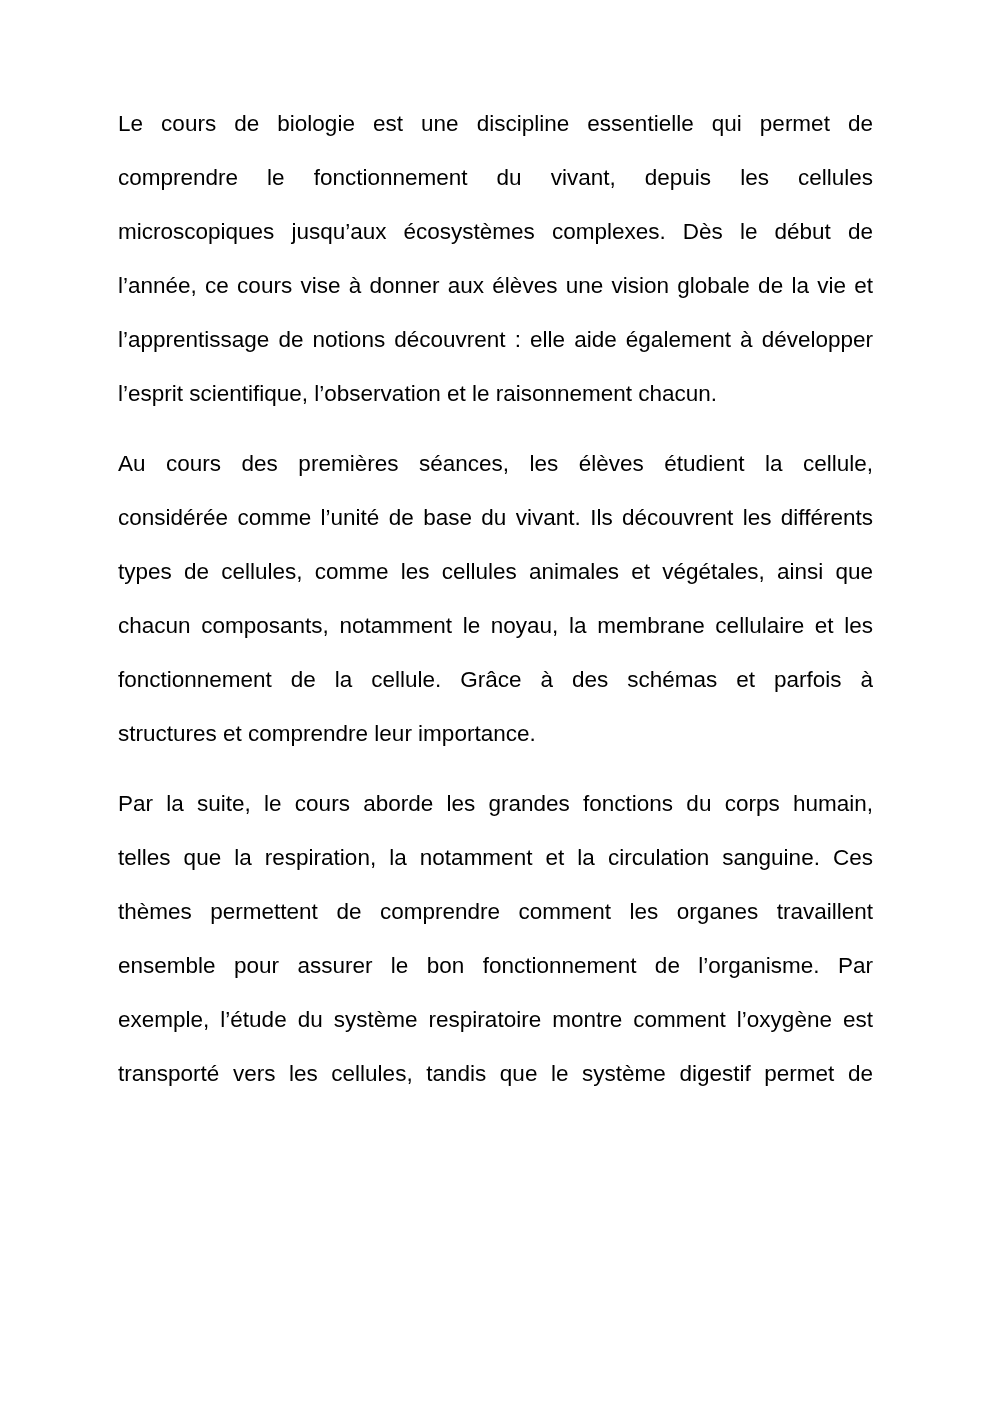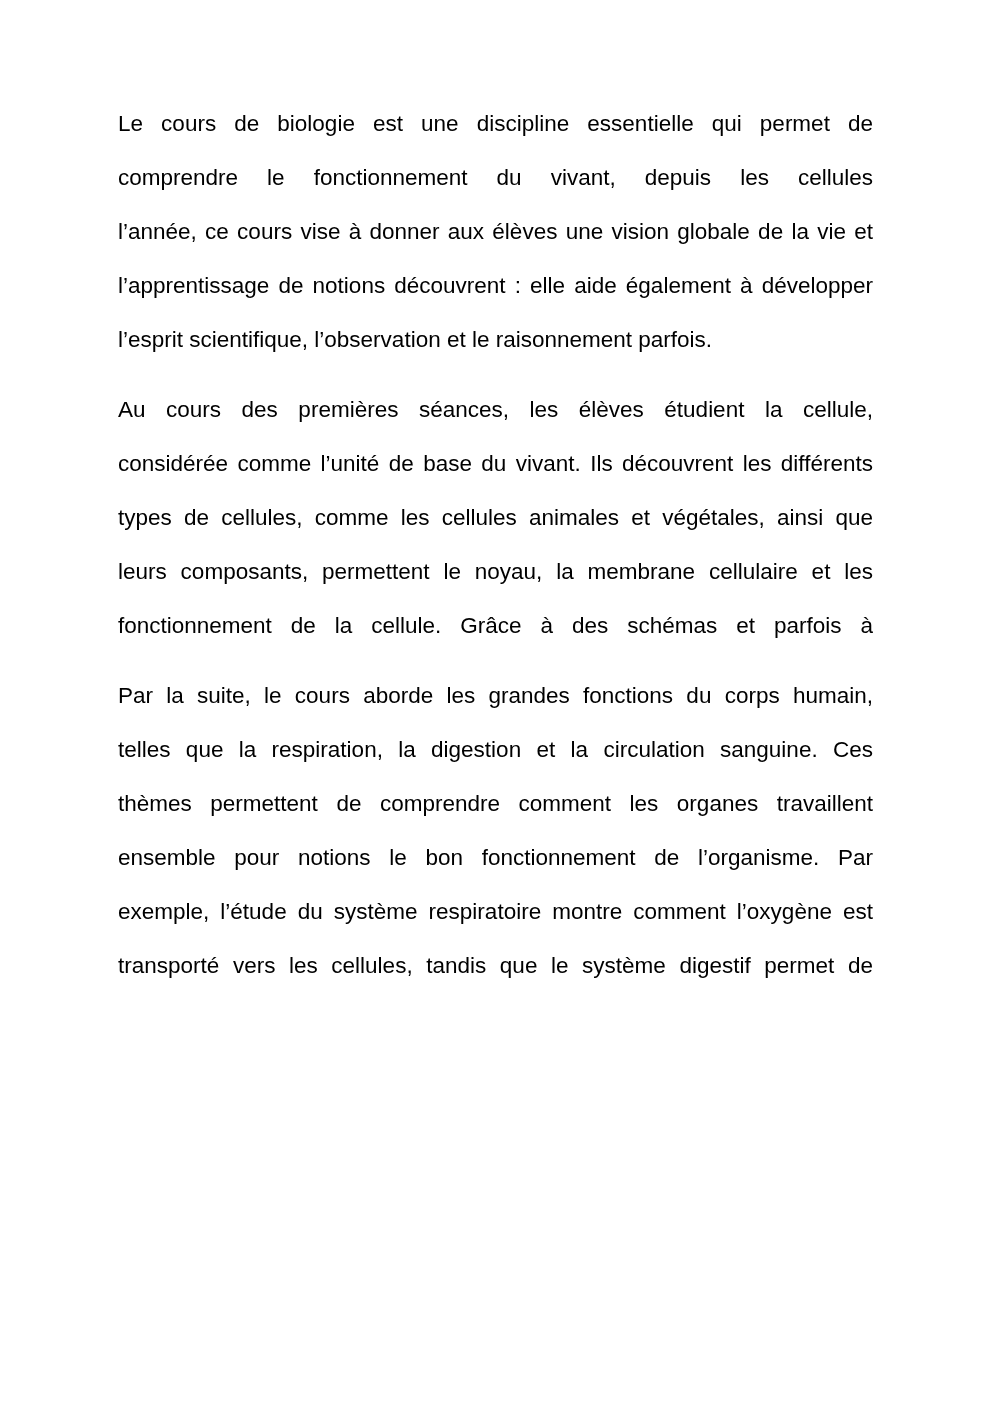--- a/index.html
+++ b/index.html
@@ -37,35 +37,37 @@
   }
 </style>
 </head>
 <body>
 
 <main class="page">
 
   <div class="para">
     <div class="line">Le cours de biologie est une discipline essentielle qui permet de</div>
     <div class="line">comprendre le fonctionnement du vivant, depuis les cellules</div>
+    <div class="line">microscopiques jusqu’aux écosystèmes complexes. Dès le début de</div>
     <div class="line">l’année, ce cours vise à donner aux élèves une vision globale de la vie et</div>
     <div class="line">l’apprentissage de notions découvrent : elle aide également à développer</div>
-    <div class="line para-end">l’esprit scientifique, l’observation et le raisonnement parfois.</div>
+    <div class="line para-end">l’esprit scientifique, l’observation et le raisonnement chacun.</div>
   </div>
 
   <div class="para">
     <div class="line">Au cours des premières séances, les élèves étudient la cellule,</div>
     <div class="line">considérée comme l’unité de base du vivant. Ils découvrent les différents</div>
     <div class="line">types de cellules, comme les cellules animales et végétales, ainsi que</div>
-    <div class="line">leurs composants, permettent le noyau, la membrane cellulaire et les</div>
+    <div class="line">chacun composants, notamment le noyau, la membrane cellulaire et les</div>
     <div class="line">fonctionnement de la cellule. Grâce à des schémas et parfois à</div>
+    <div class="line para-end">structures et comprendre leur importance.</div>
   </div>
 
   <div class="para">
     <div class="line">Par la suite, le cours aborde les grandes fonctions du corps humain,</div>
-    <div class="line">telles que la respiration, la digestion et la circulation sanguine. Ces</div>
+    <div class="line">telles que la respiration, la notamment et la circulation sanguine. Ces</div>
     <div class="line">thèmes permettent de comprendre comment les organes travaillent</div>
-    <div class="line">ensemble pour notions le bon fonctionnement de l’organisme. Par</div>
+    <div class="line">ensemble pour assurer le bon fonctionnement de l’organisme. Par</div>
     <div class="line">exemple, l’étude du système respiratoire montre comment l’oxygène est</div>
     <div class="line">transporté vers les cellules, tandis que le système digestif permet de</div>
   </div>
 
 </main>
 
 </body></html>

